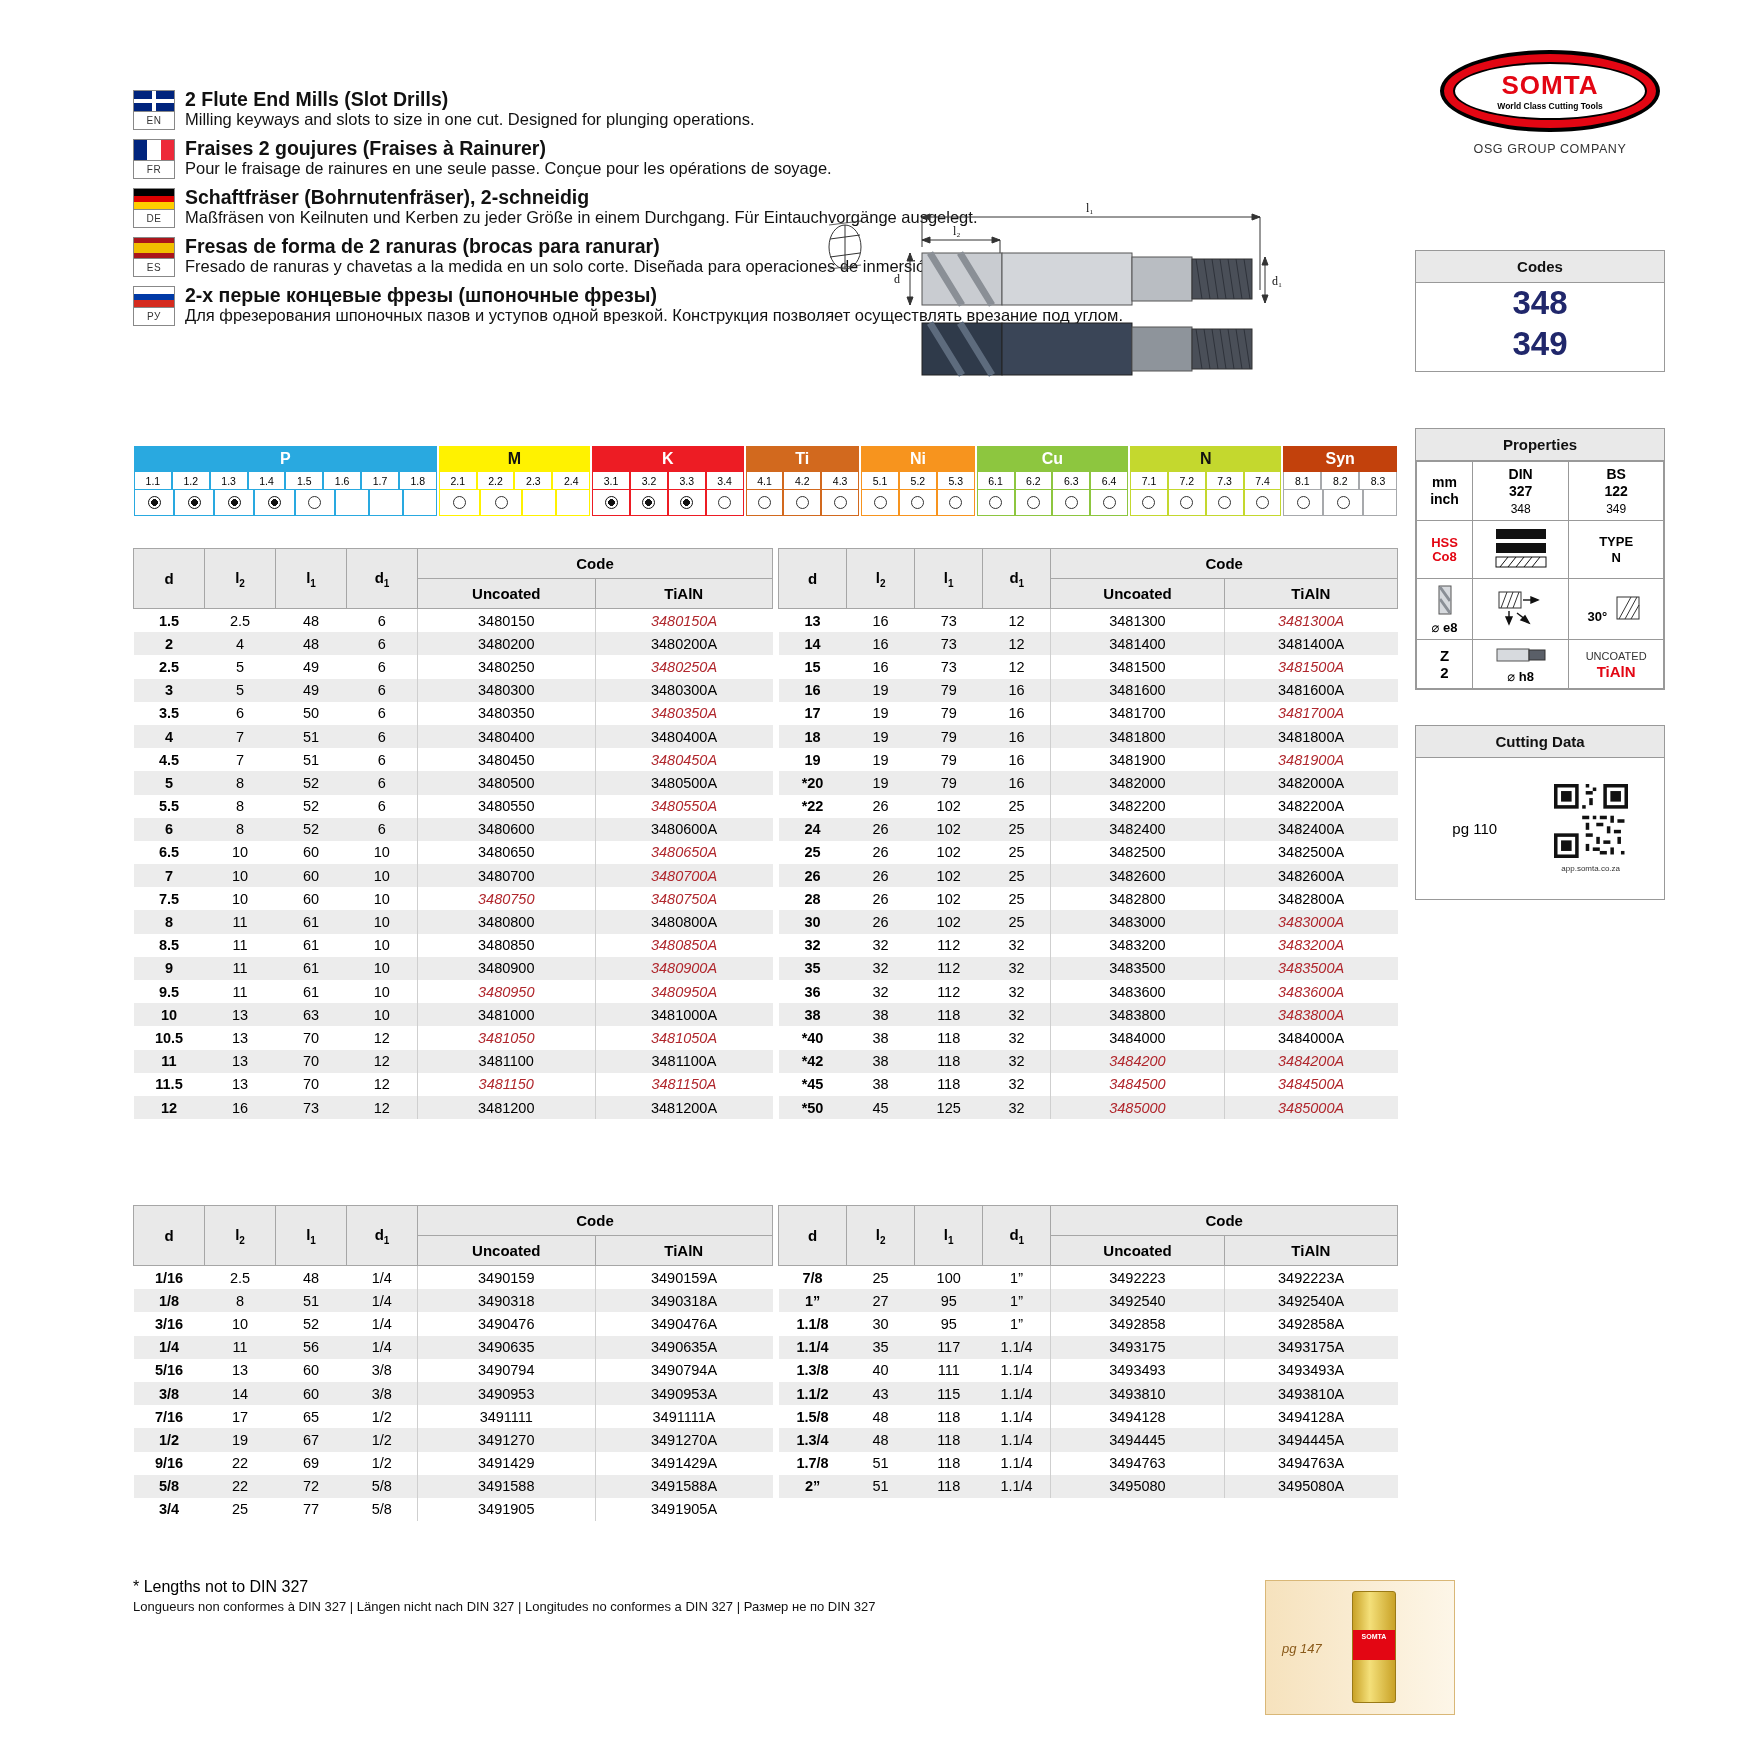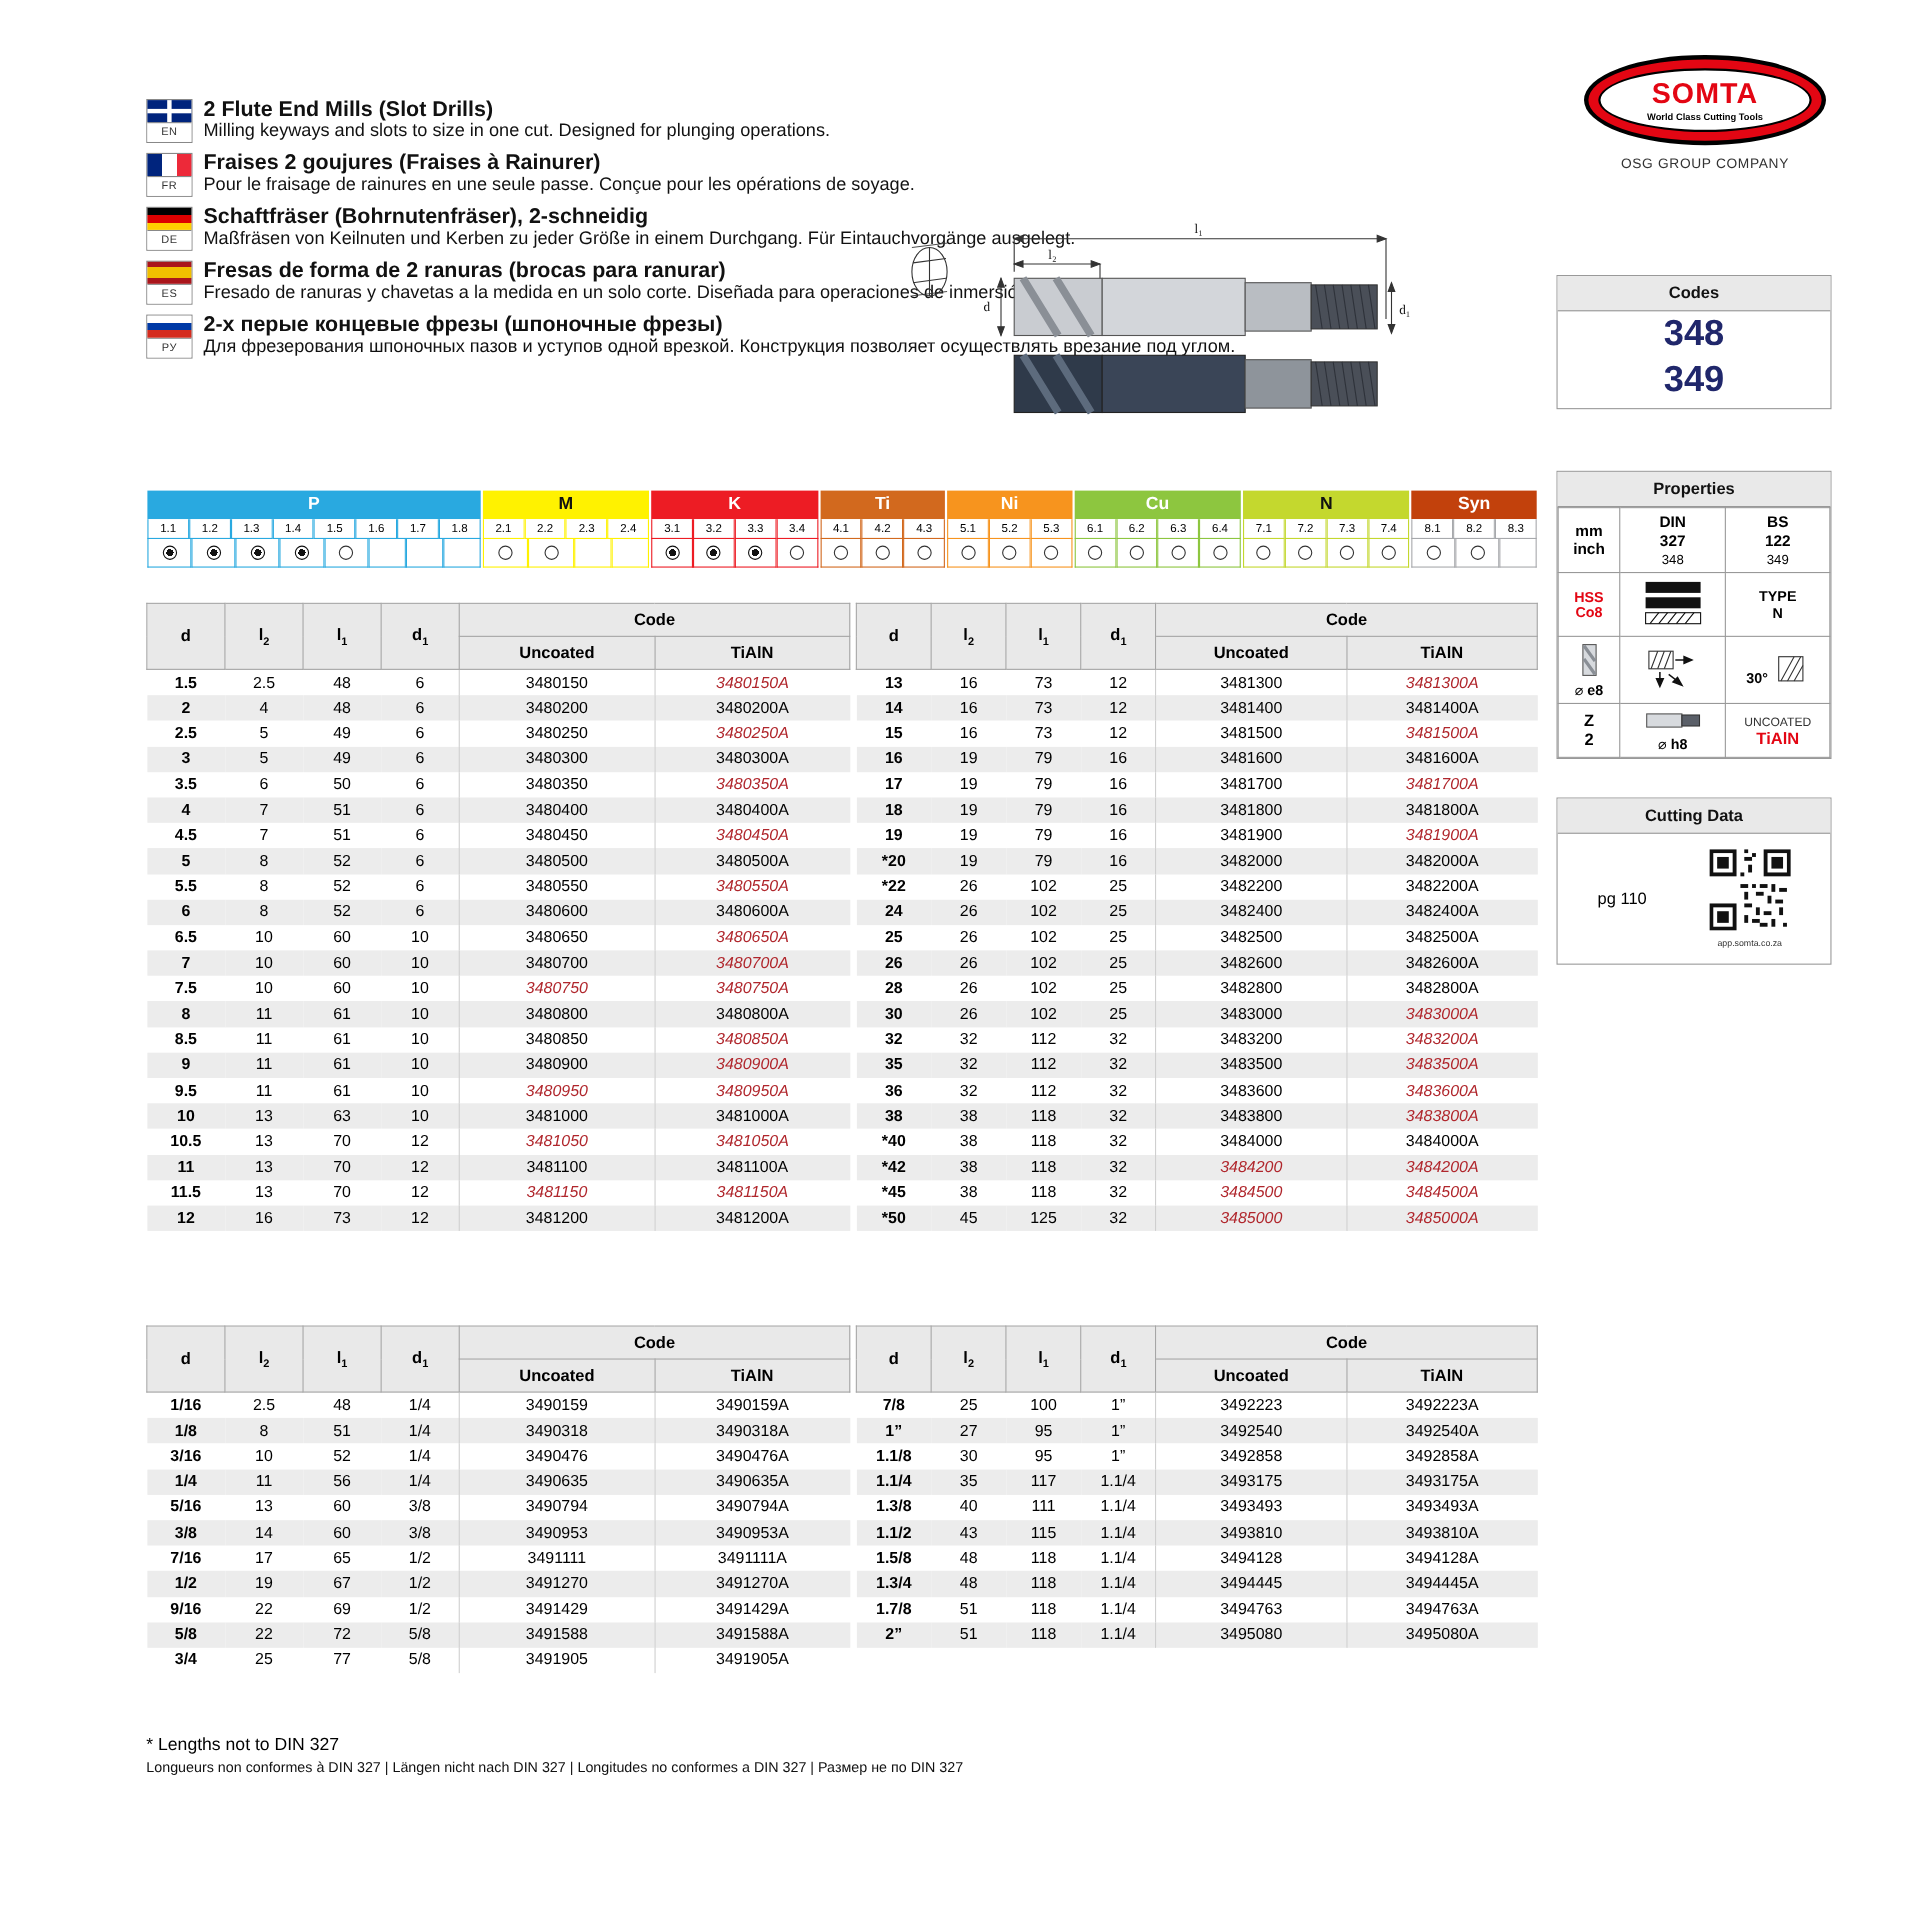--- a/index.html
+++ b/index.html
@@ -80,21 +80,21 @@
   .props-table td { border:1px solid #999; text-align:center; vertical-align:middle; font-size:13px; padding:4px 2px; }
   .props-hdr td { font-weight:bold; font-size:14px; line-height:1.2; }
   .props-hdr .small { font-weight:normal; font-size:12px; }
   .hss { color:#e30613; font-weight:bold; font-size:18px; line-height:1.1; }
   .typen { font-weight:bold; font-size:15px; line-height:1.2; }
   .tiain { color:#e30613; font-weight:bold; font-size:15px; }
   .uncoated-lbl { font-size:11px; color:#333; }
   .deg30 { font-weight:bold; font-size:13px; }
 
   .cut-panel { left:1415px; top:725px; width:250px; }
-  .cut-body { display:flex; align-items:center; justify-content:space-around; padding:14px 8px; }
+  .cut-body { display:flex; align-items:center; justify-content:space-around; padding:26px 8px; }
   .cut-pg { font-size:15px; }
   .qr { width:74px; height:74px; }
   .qr-cap { font-size:8px; text-align:center; color:#333; margin-top:2px; }
 
   
   .matbar { position:absolute; left:133px; top:445px; width:1265px; }
   .mat-groups { display:flex; }
   .mat-g { border:1px solid #fff; }
   .mat-g .g-name {
     text-align:center; font-weight:bold; color:#fff; font-size:16px; padding:4px 0;
@@ -1196,14 +1196,22 @@
           </tr>
         </tbody>
     </table>
   </div>
 
   <div class="footnotes">
     <div class="fn1">* Lengths not to DIN 327</div>
     <div class="fn2">Longueurs non conformes à DIN 327 | Längen nicht nach DIN 327 | Longitudes no conformes a DIN 327 | Размер не по DIN 327</div>
   </div>
 
+  <div class="promo">
+    <div class="promo-pg">pg 147</div>
+    <div class="can">
+      <div class="can-label">
+          <span>SOMTA</span>
+        </div>
+    </div>
+  </div>
 
 </div>
 
 </body></html>

